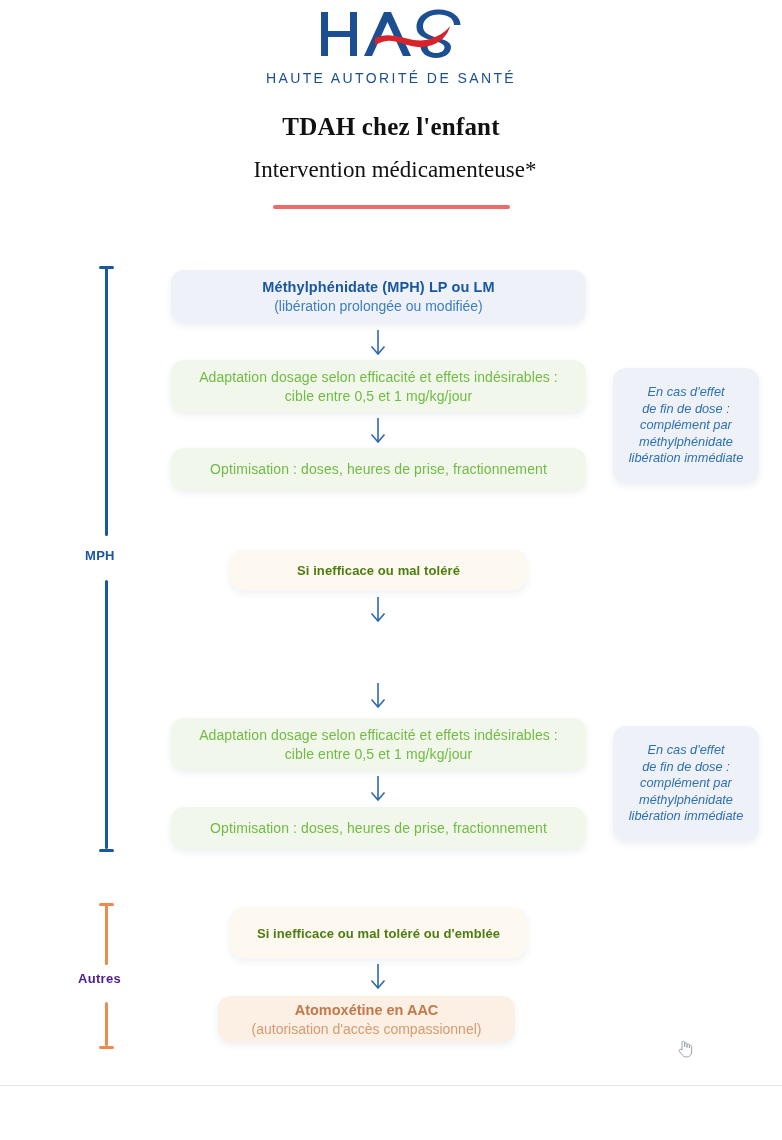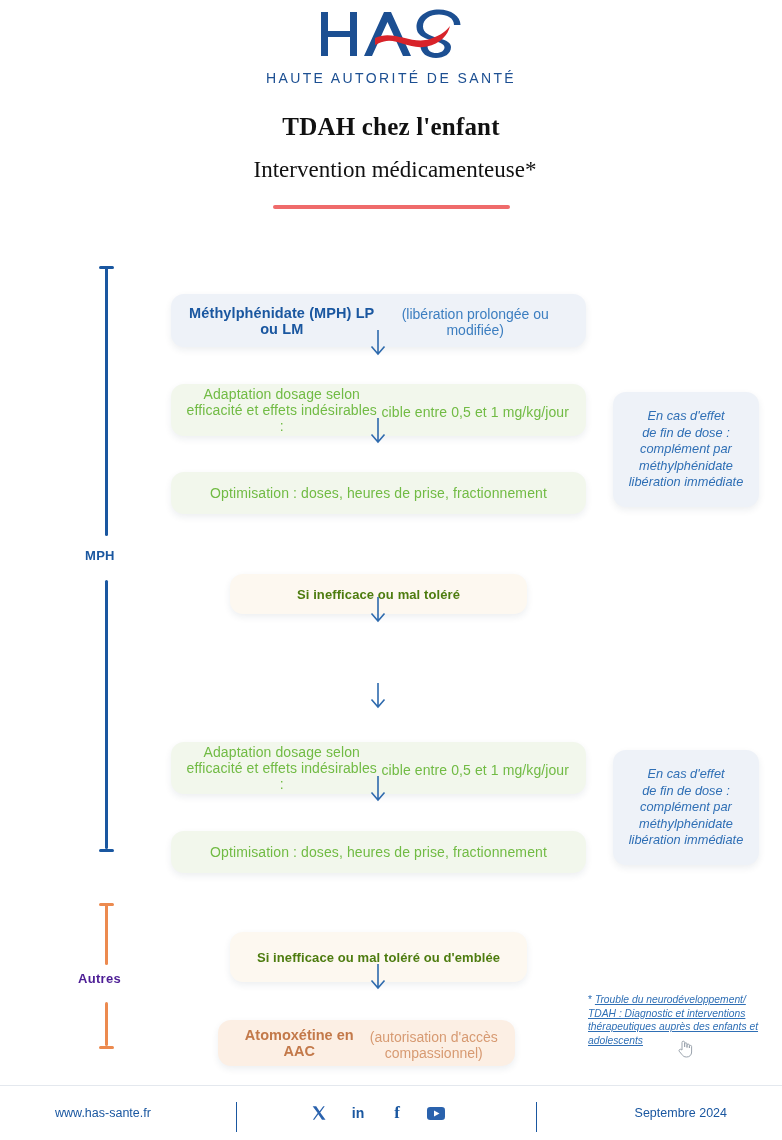--- a/index.html
+++ b/index.html
@@ -97,27 +97,26 @@
   }
   .mph-blue { background: #1a57a0; }
   .autres-orange { background: #ec8a4f; }
 
   
   .box {
     position: absolute;
     border-radius: 13px;
     box-sizing: border-box;
     display: flex;
-    flex-direction: row;
+    flex-direction: column;
     align-items: center;
     justify-content: center;
     text-align: center;
     box-shadow: 0 3px 7px rgba(30,50,80,.08);
     padding: 6px 14px;
-    margin-top: 24px;
   }
   .box .line1, .box .line2 { display: block; width: 100%; }
 
   .box-blue   { background: #eef2f8; }
   .box-green  { background: #f2f7ec; }
   .box-cream  { background: #fdf8f0; }
   .box-peach  { background: #fcefe4; }
   .box-note   { background: #eef2f8; }
 
   .t-blue-bold {
@@ -370,47 +369,22 @@
     <svg width="22" height="30" viewBox="0 0 22 30">
         <path d="M11 0 L11 23 M4.5 16.5 L11 24 L17.5 16.5" stroke="#2e6aad" stroke-width="1.6" fill="none"></path>
       </svg>
   </div>
 
   <div class="box box-peach" style="left:218px; top:996px; width:297px; height:46px;">
     <span class="line1 t-brown-bold">Atomoxétine en AAC</span>
     <span class="line2 t-brown-reg" style="margin-top:3px;">(autorisation d'accès compassionnel)</span>
   </div>
 
-  <div class="footnote" style="left:588px; top:993px;">
-    <span class="star">*</span>
-    <span class="lnk">Trouble du neurodéveloppement/ TDAH : Diagnostic et interventions thérapeutiques auprès des enfants et adolescents</span>
-  </div>
 
   <div class="cursor-hand">
     <svg width="18" height="20" viewBox="0 0 18 20" xmlns="http://www.w3.org/2000/svg">
       <path d="M6 12 L6 4.5 a1.3 1.3 0 0 1 2.6 0 L8.6 9 L8.6 6 a1.2 1.2 0 0 1 2.4 0 L11 9.5 L11 7.3 a1.2 1.2 0 0 1 2.4 0 L13.4 10 L13.4 8.5 a1.1 1.1 0 0 1 2.2 0 L15.6 14 c0 3-2 5-5 5 c-2.6 0-3.6-1-4.8-2.6 L3.2 13.2 a1.3 1.3 0 0 1 2-1.6 Z" fill="none" stroke="#9aa3ad" stroke-width="1"></path>
     </svg>
   </div>
 
   <div class="footer-rule"></div>
-  <div class="footer">
-    <div class="footer-url">www.has-sante.fr</div>
-    <div class="footer-sep" style="left:236px;"></div>
-    <div class="footer-socials">
-      <span class="soc">
-        <svg width="16" height="16" viewBox="0 0 24 24">
-            <path d="M2.5 2 L10 12 L2.8 22 L5 22 L11 14 L16.5 22 L21.8 22 L13.8 11.2 L20.6 2 L18.4 2 L12.8 9.4 L7.8 2 Z" fill="#2a62ad"></path>
-          </svg>
-      </span>
-      <span class="soc" style="font-weight:bold; font-size:14px;">in</span>
-      <span class="soc" style="font-family:'Liberation Serif',serif; font-weight:bold; font-size:17px;">f</span>
-      <span class="soc">
-        <svg width="18" height="13" viewBox="0 0 18 13">
-            <rect x="0" y="0" width="18" height="13" rx="3.2" fill="#2a62ad"></rect>
-            <polygon points="7,3.5 12.5,6.5 7,9.5" fill="#ffffff"></polygon>
-          </svg>
-      </span>
-    </div>
-    <div class="footer-sep" style="left:536px;"></div>
-    <div class="footer-date">Septembre 2024</div>
-  </div>
 
 </div>
 
 </body></html>

